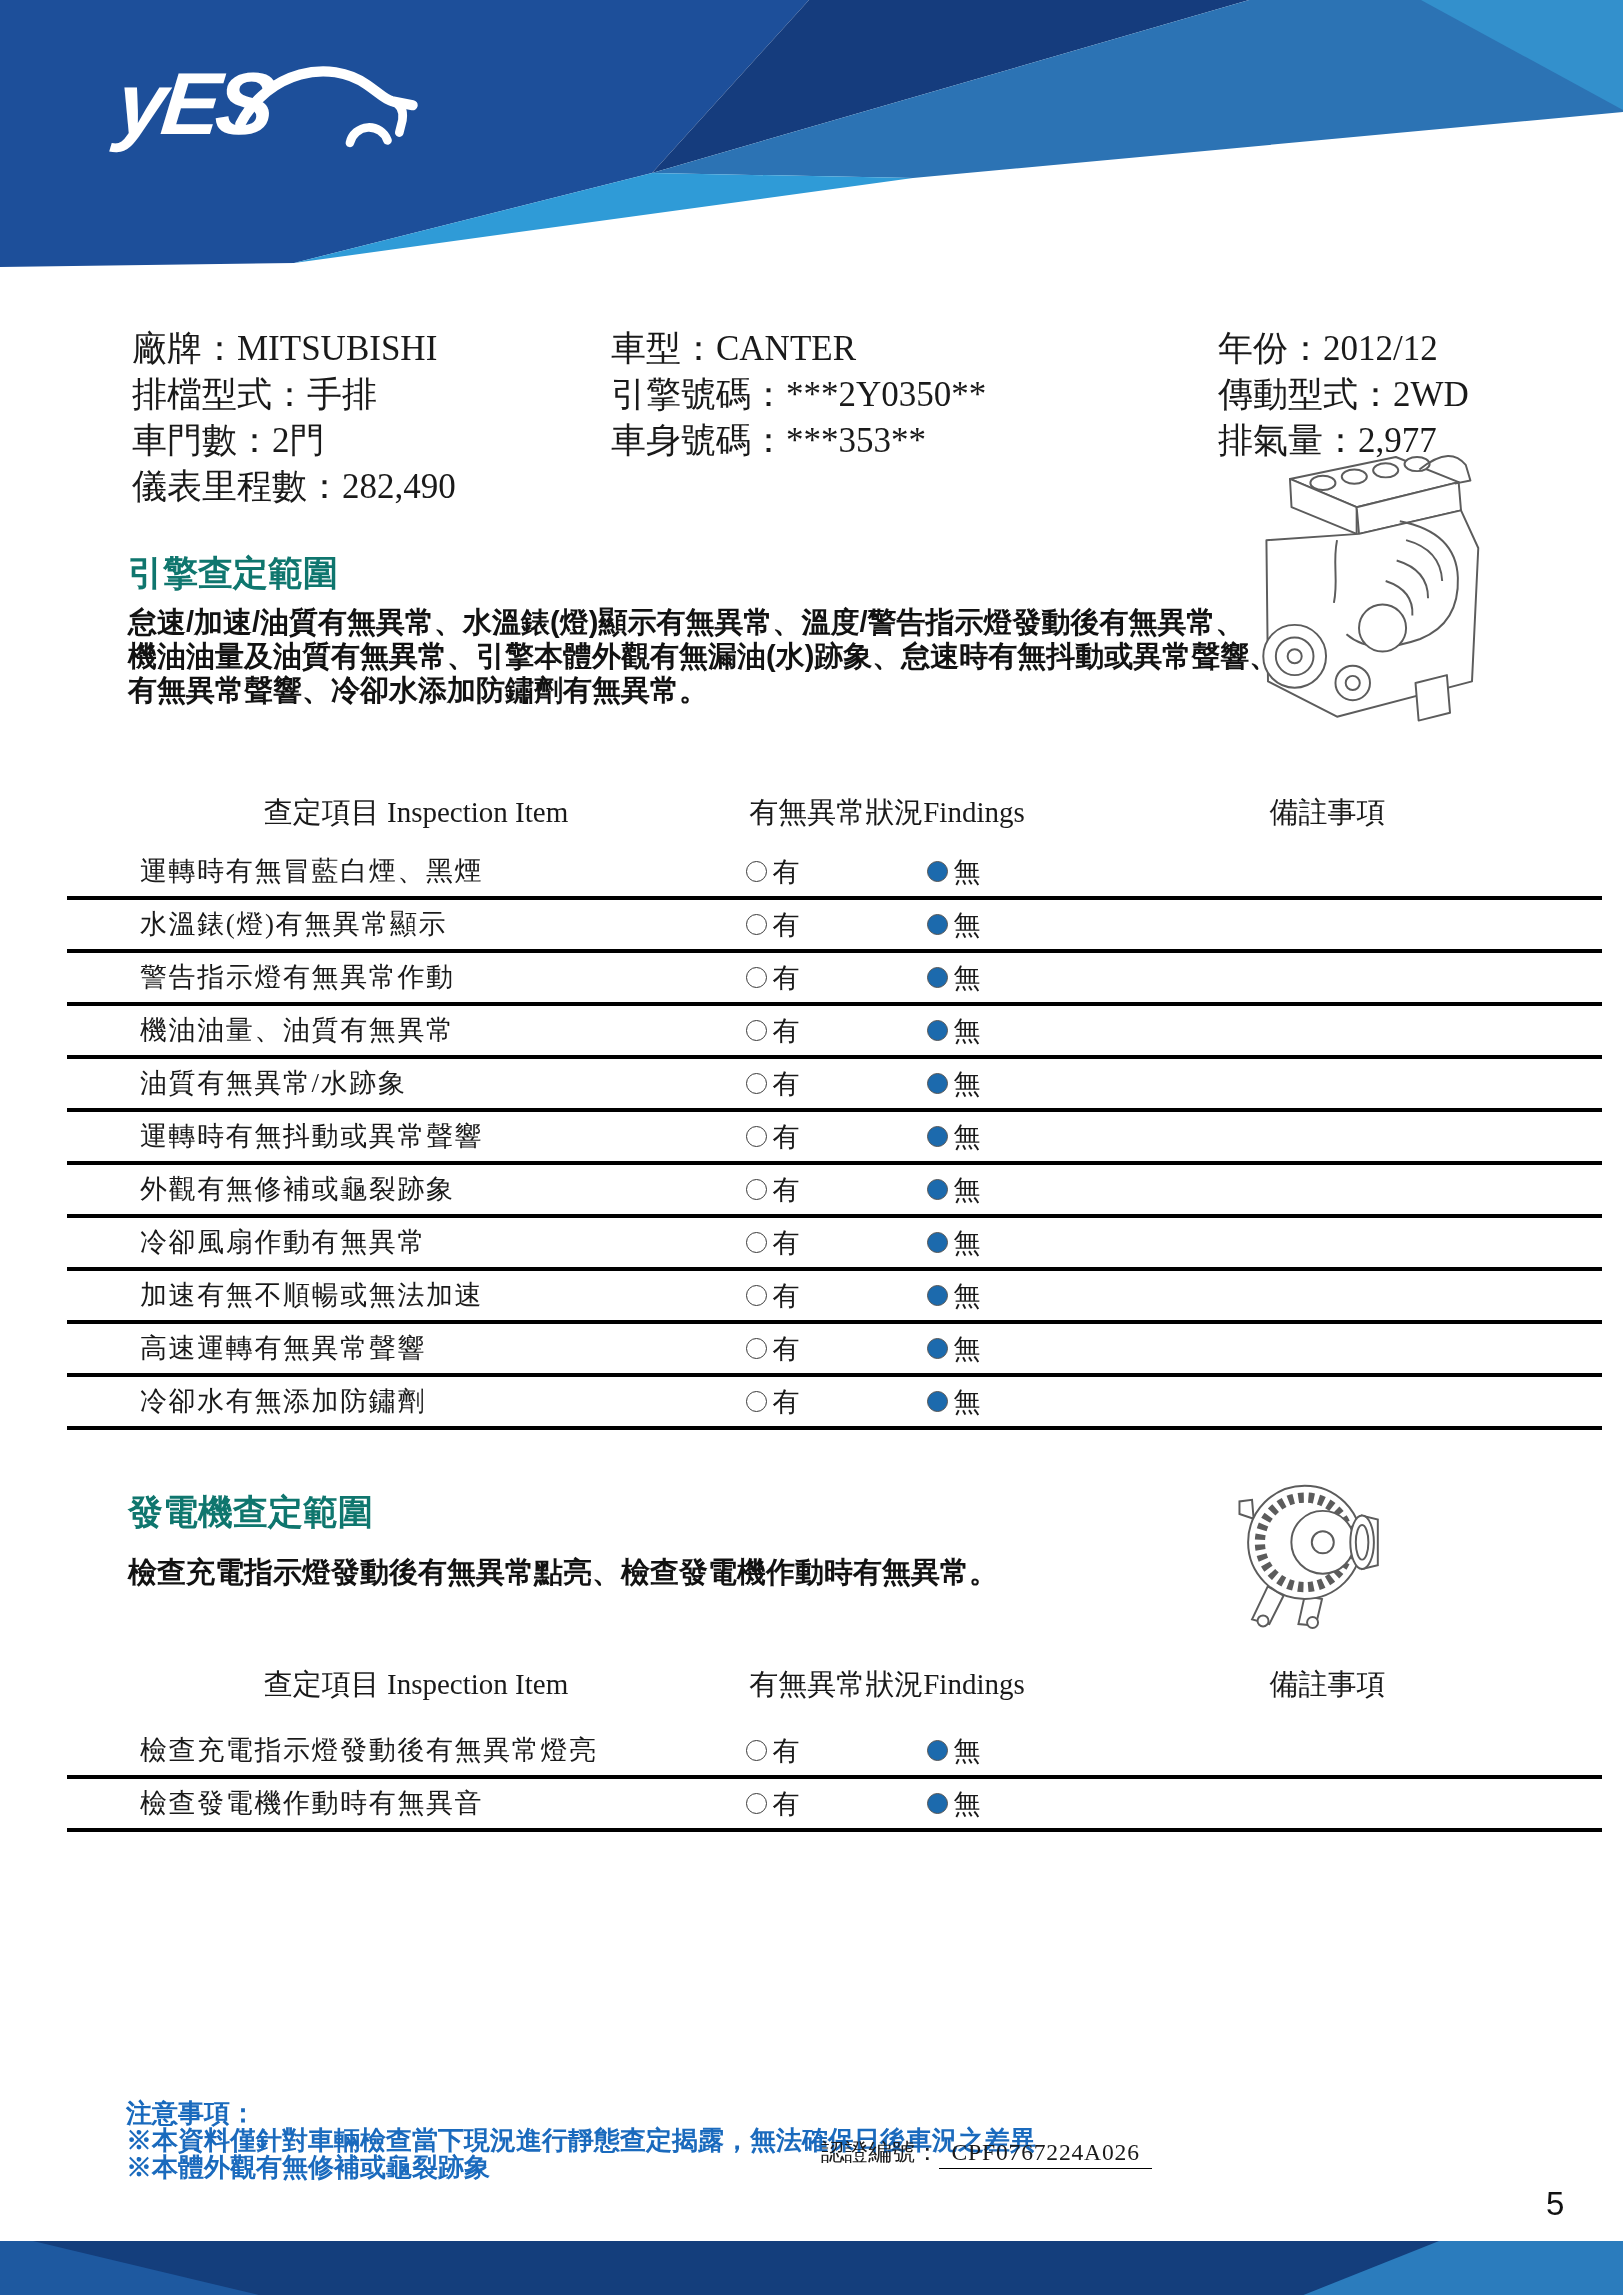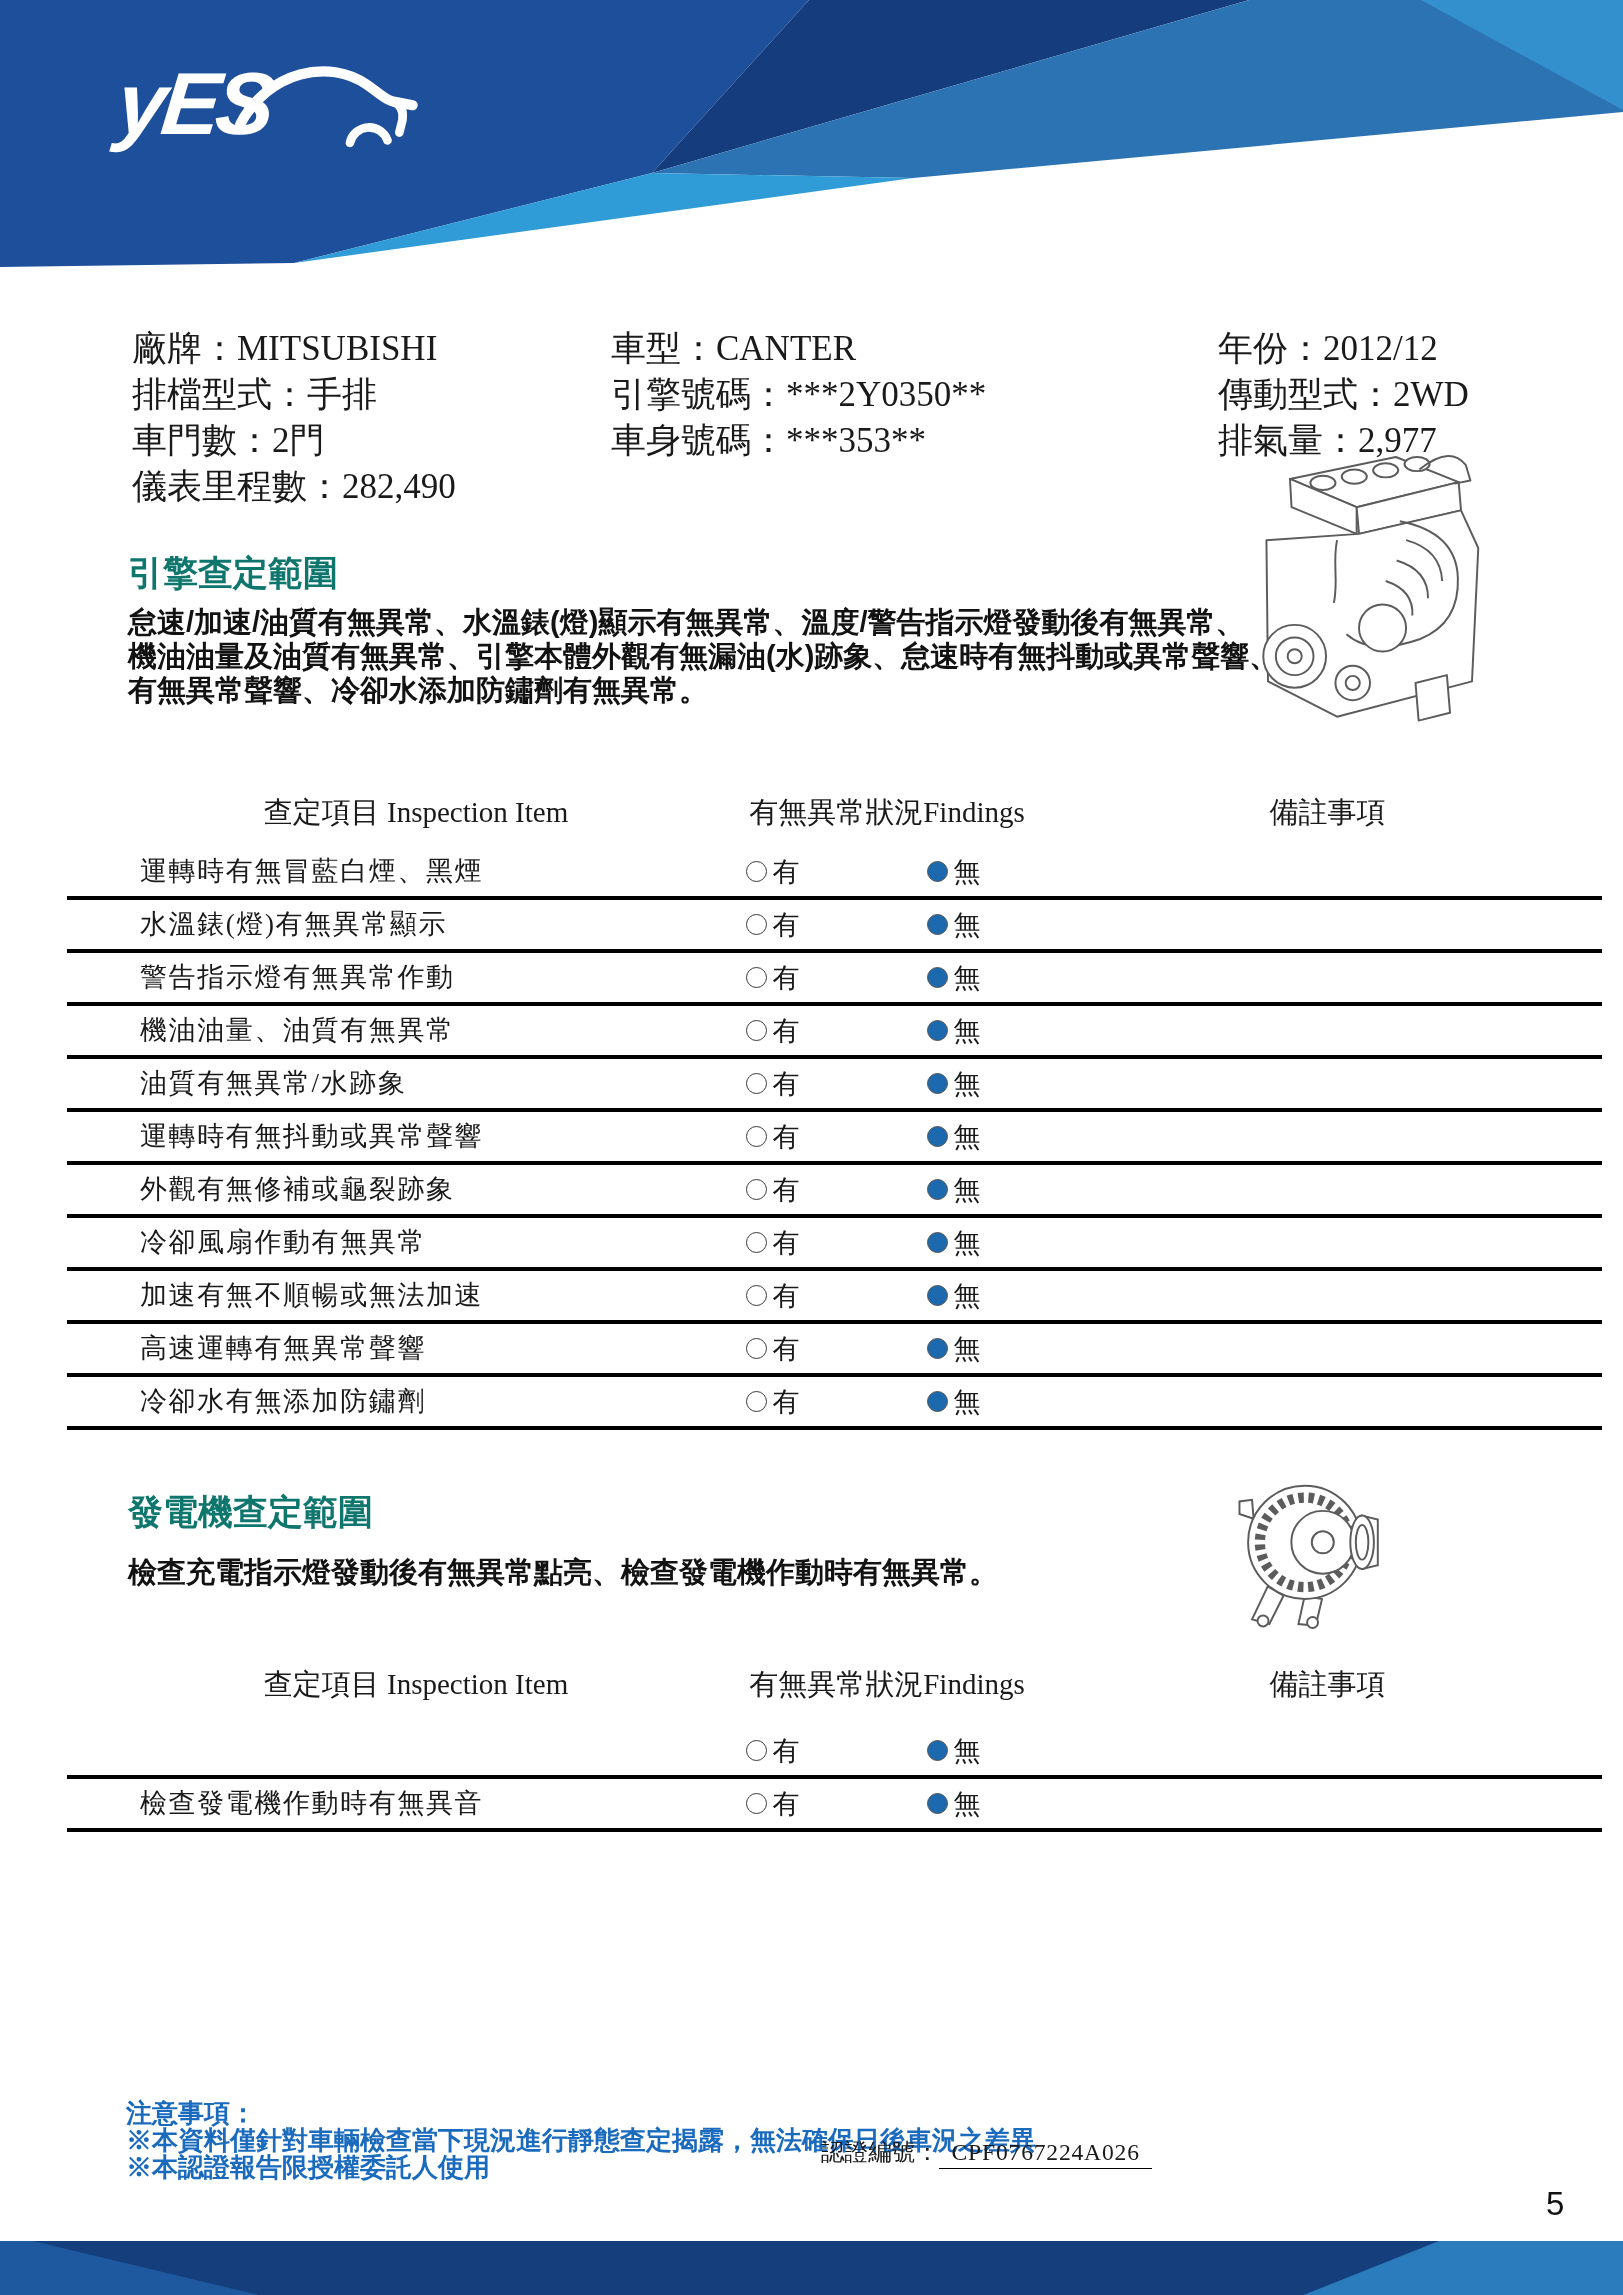--- a/index.html
+++ b/index.html
@@ -301,20 +301,21 @@
     </g>
   </svg>
 </div>
 
 <div class="abs thead th-item" style="left:212px;top:1665px;">查定項目 Inspection Item</div>
 <div class="abs thead th-find" style="left:722px;top:1665px;">有無異常狀況Findings</div>
 <div class="abs thead th-rem" style="left:1245px;top:1665px;">備註事項</div>
 
 <div class="abs tbl" style="top:1726px;">
   <div class="trow">
+    <span class="item">檢查充電指示燈發動後有無異常燈亮</span>
     <span class="radio radio-yes">
         <span class="circ"></span>
         <span class="rlabel">有</span>
       </span>
     <span class="radio radio-no">
         <span class="circ filled"></span>
         <span class="rlabel">無</span>
       </span>
   </div>
   <div class="trow">
@@ -326,21 +327,21 @@
     <span class="radio radio-no">
         <span class="circ filled"></span>
         <span class="rlabel">無</span>
       </span>
   </div>
 </div>
 
 <div class="abs notes">
   <div>注意事項：</div>
   <div>※本資料僅針對車輛檢查當下現況進行靜態查定揭露，無法確保日後車況之差異</div>
-  <div>※本認證報告限授權委託人使用</div>
+  <div>※本體外觀有無修補或龜裂跡象</div>
 </div>
 
 <div class="abs cert">
   <span>認證編號：</span><span class="num">CPF0767224A026</span>
 </div>
 
 <div class="abs pagenum">5</div>
 
 <div class="abs band">
   <div class="bpoly b-left"></div>

